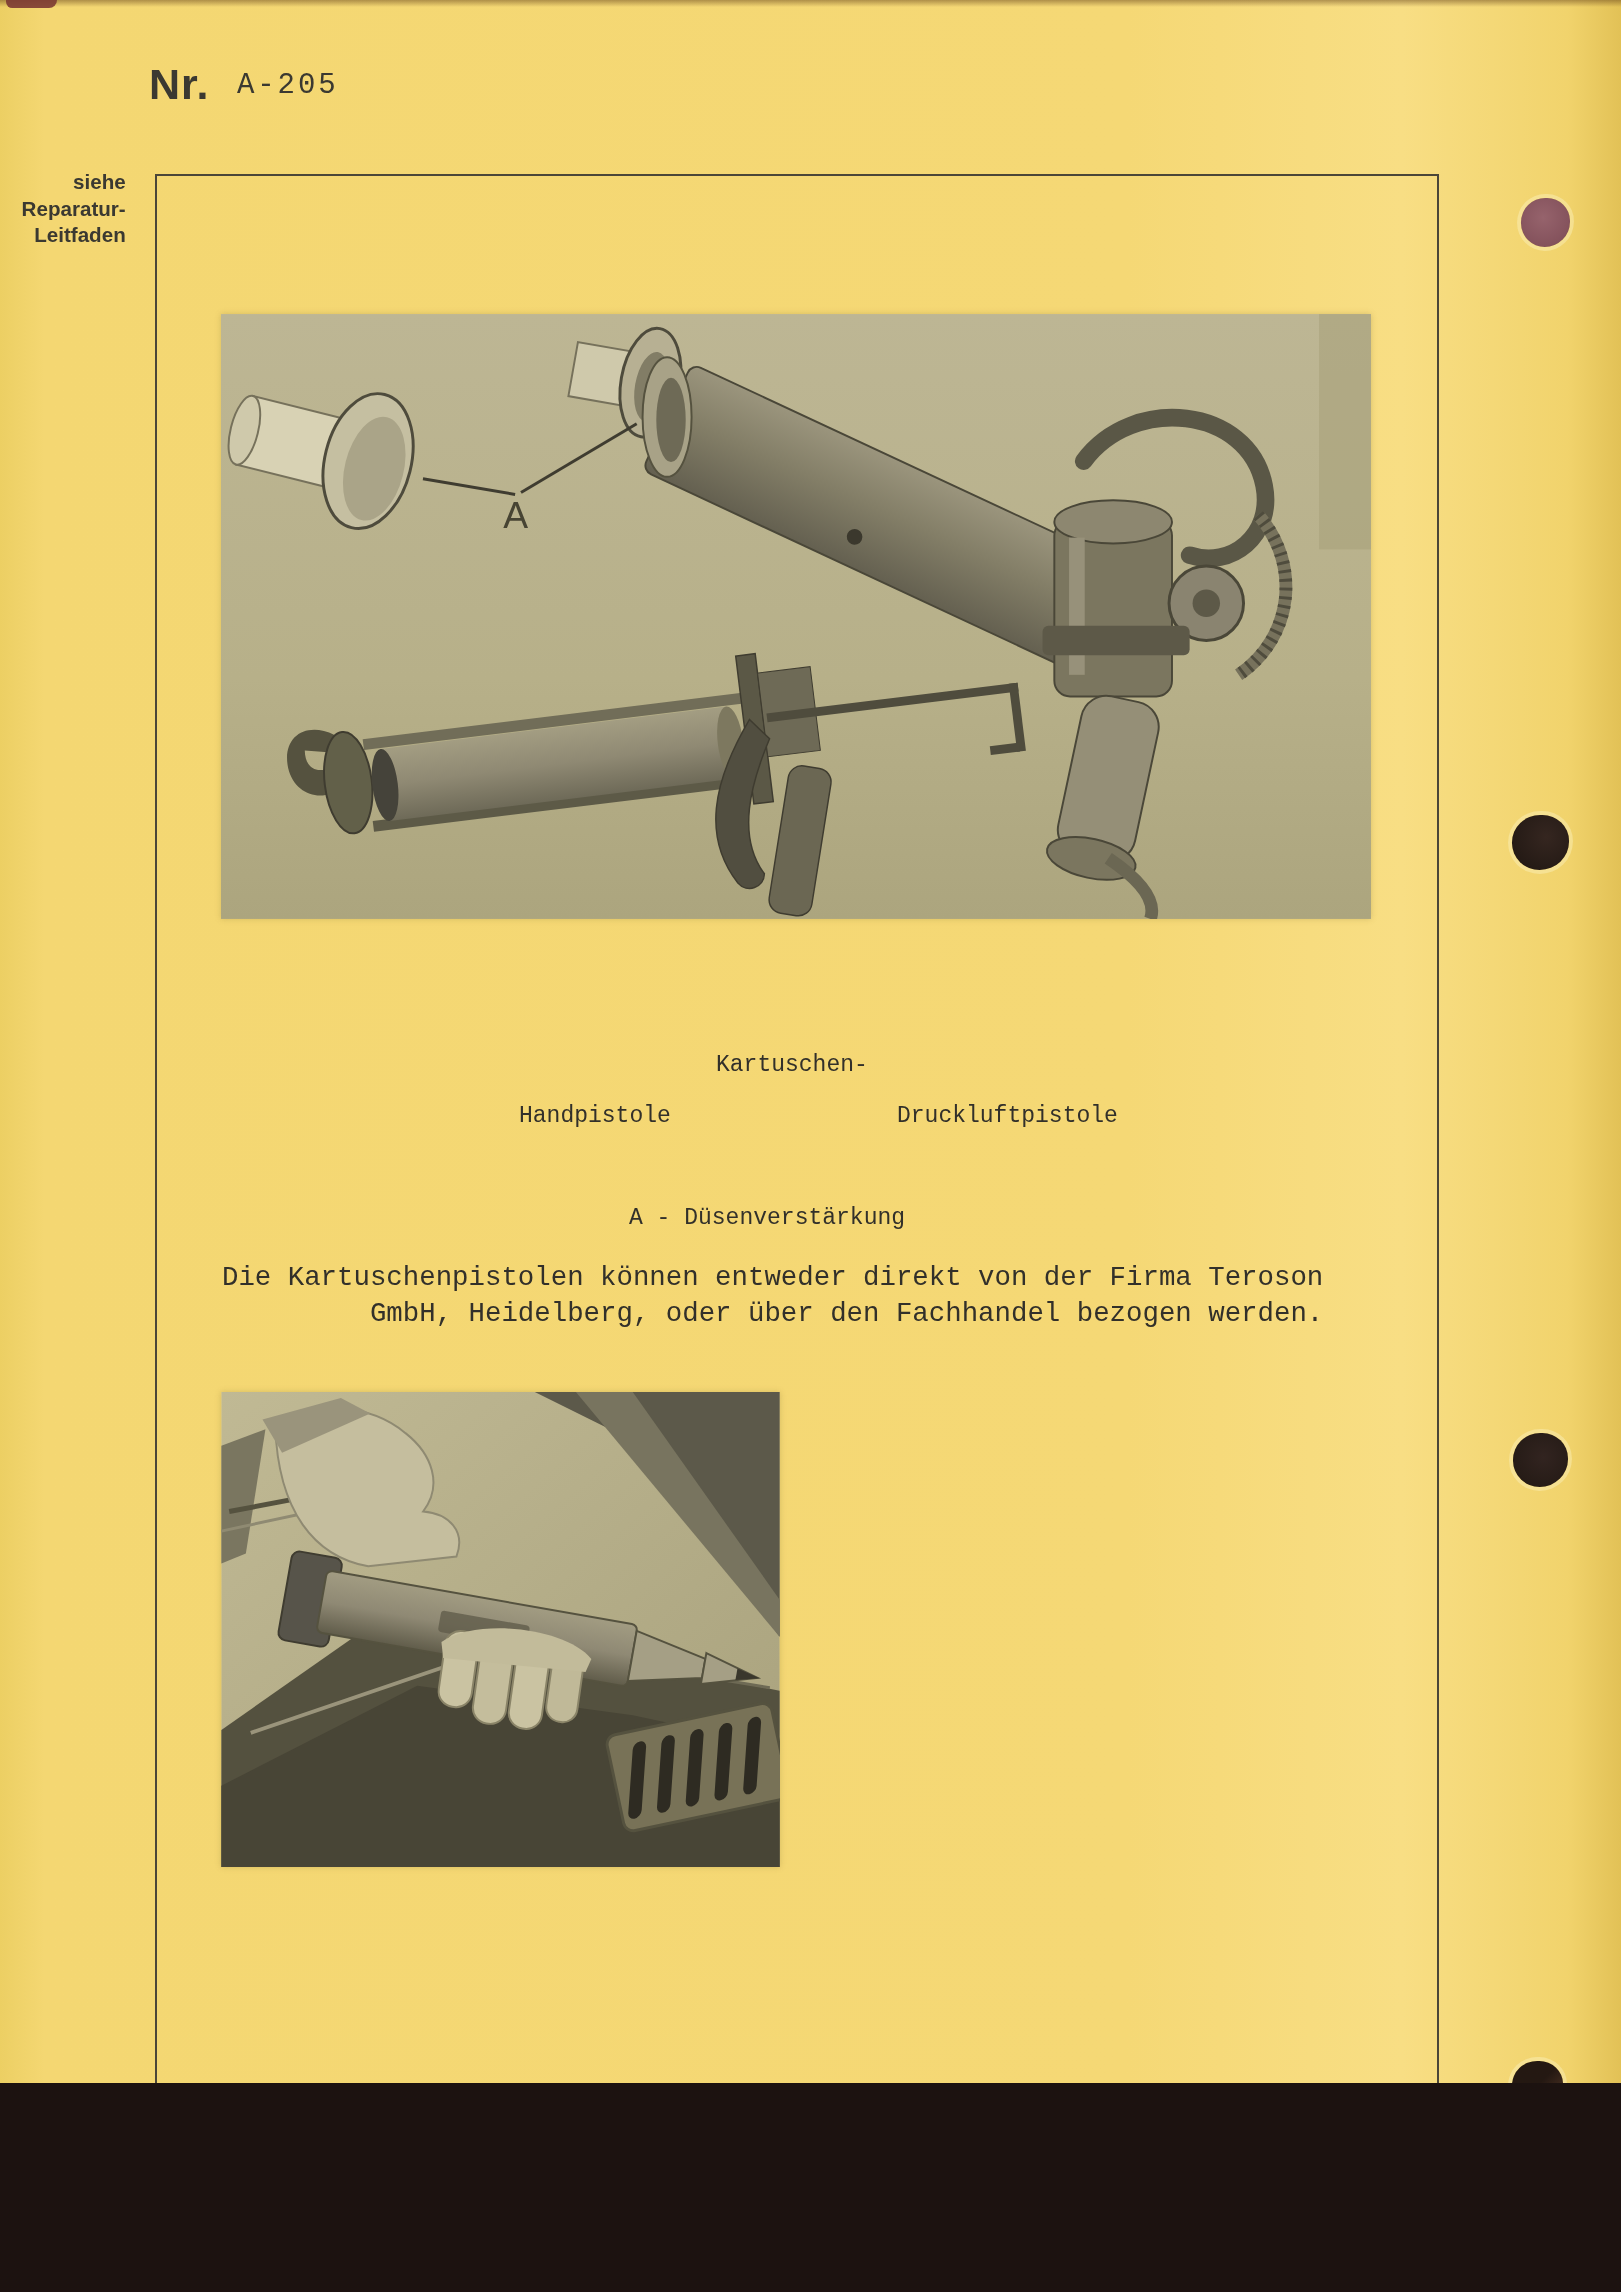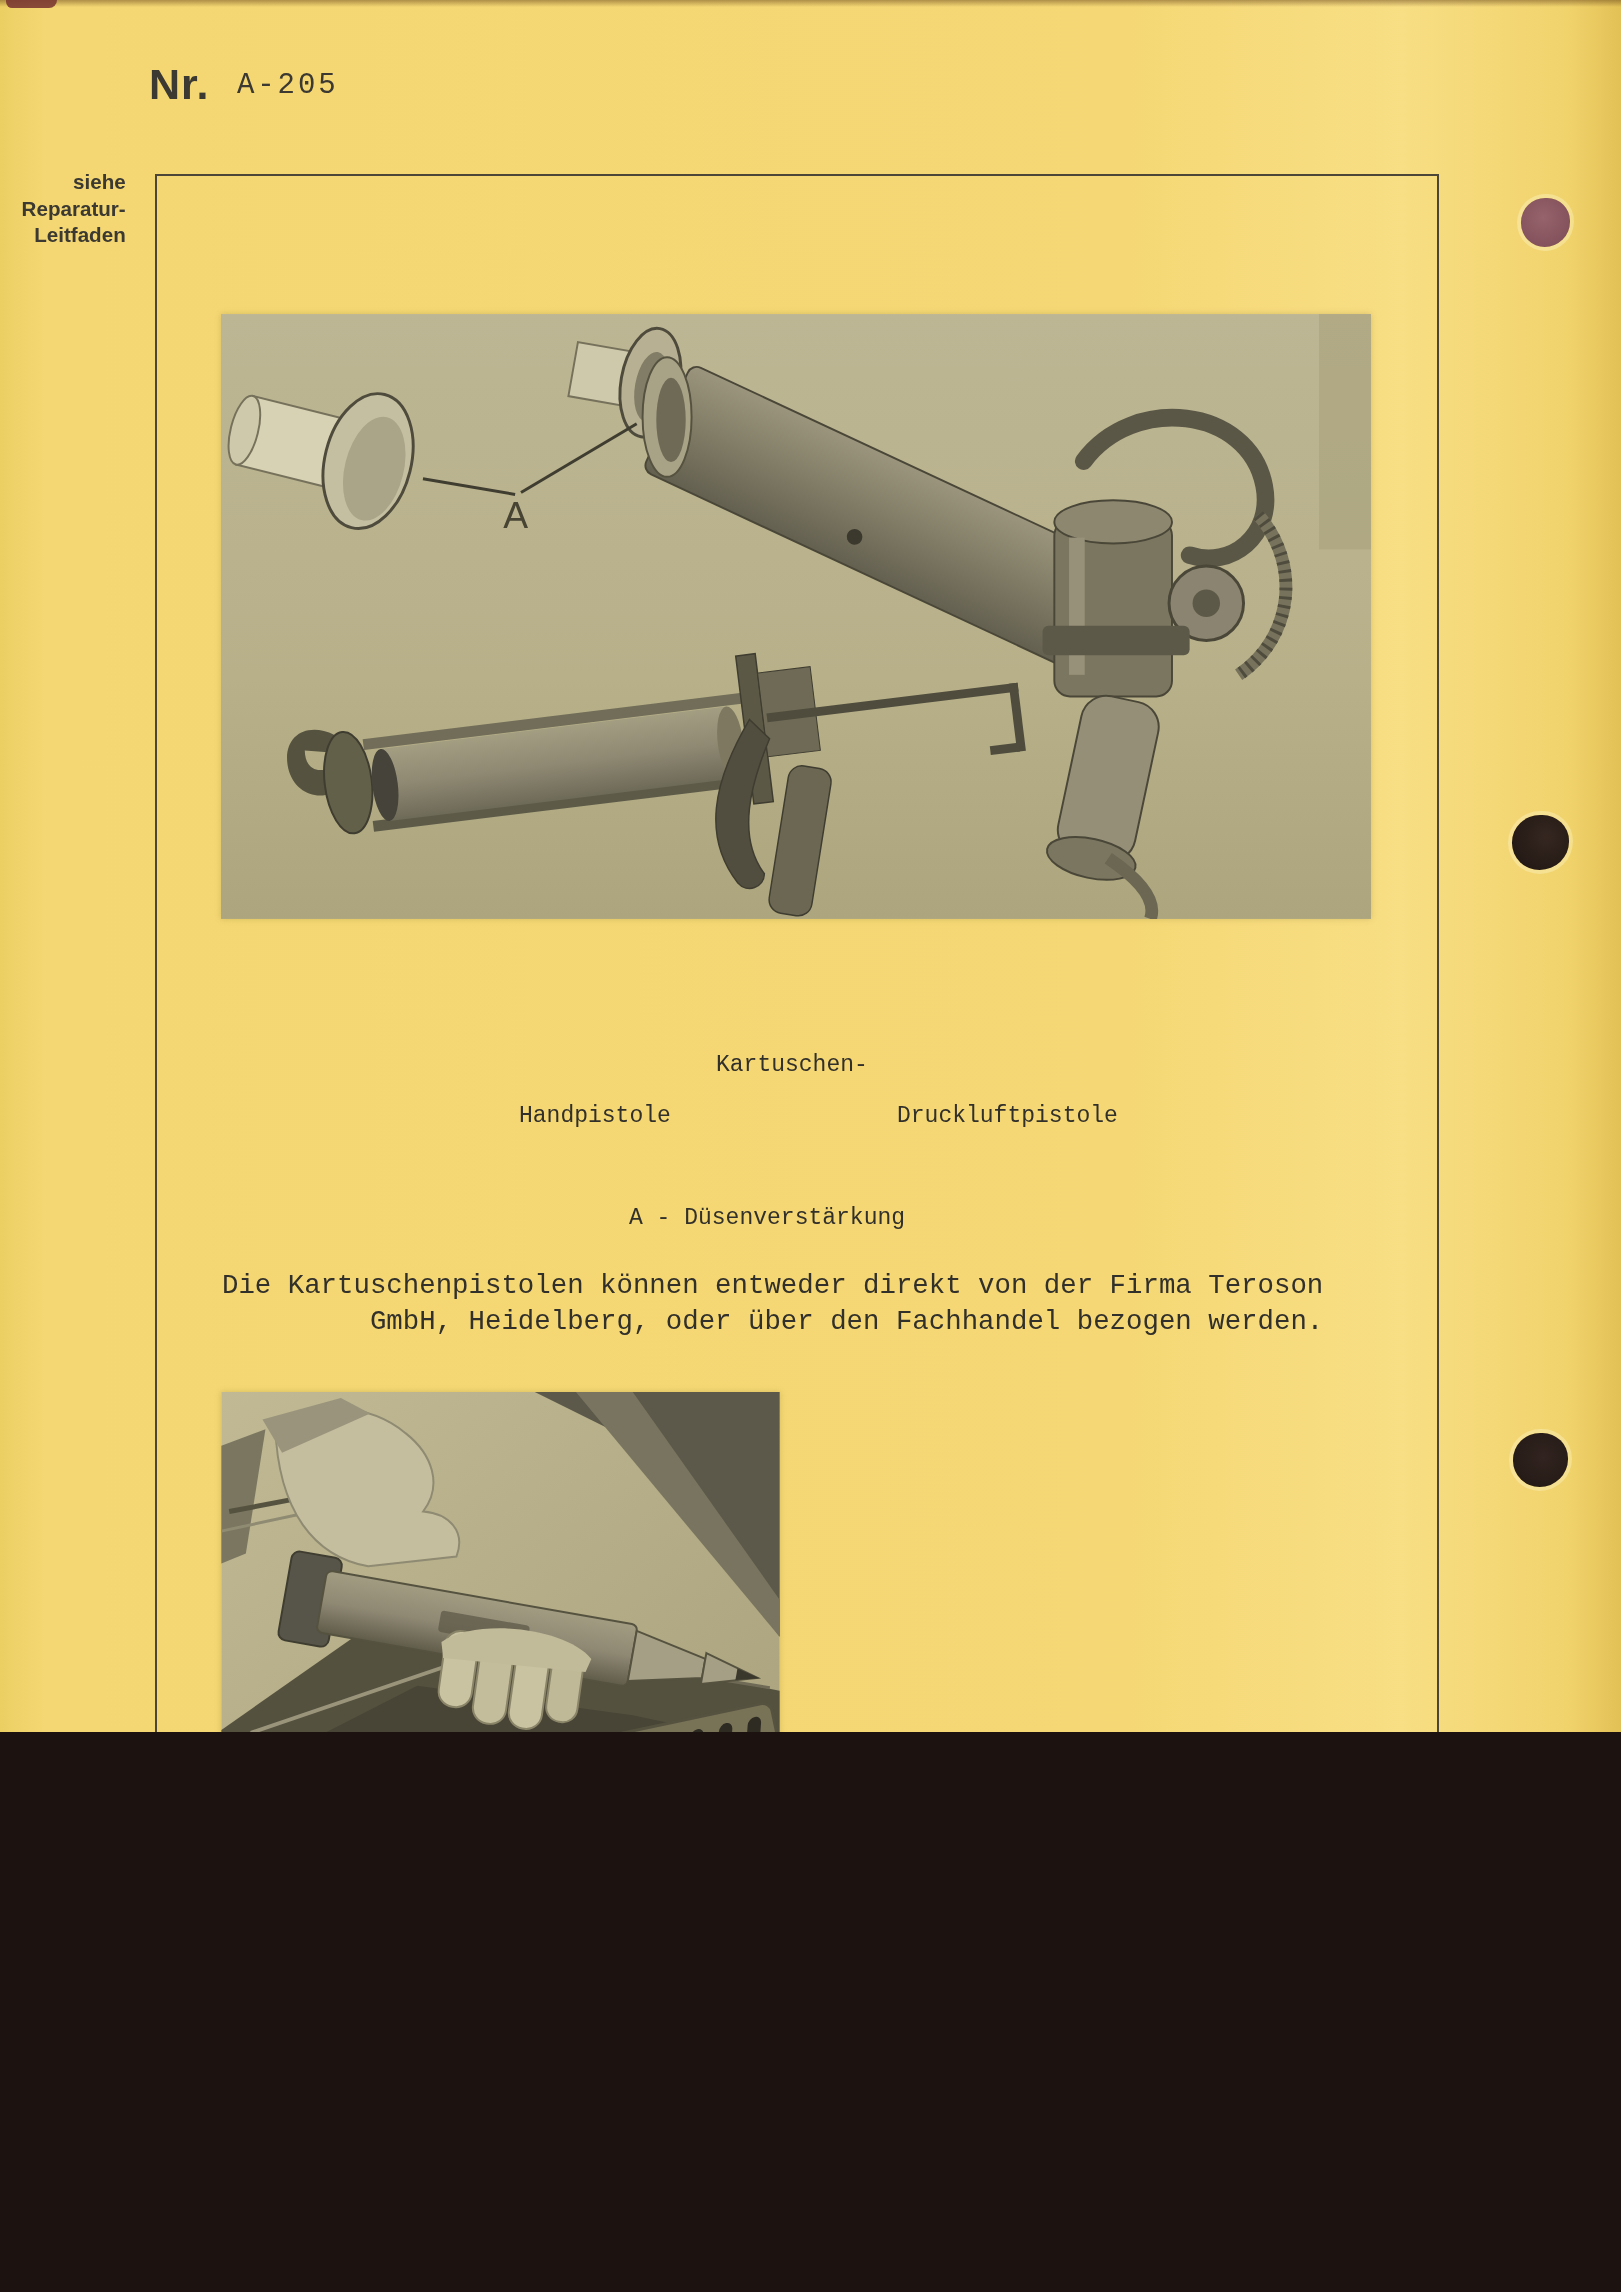--- a/index.html
+++ b/index.html
@@ -1,17 +1,17 @@
 <!DOCTYPE html>
 <html style="--paper: #f5d875; --ink: #32302a; --ink-strong: #3b3931; --backdrop: #1c1210; --photo-bg: #b8b18a;"><head>
 <meta charset="utf-8">
 <style>
   html,body{margin:0;padding:0;background:#1c1210;}
   .page{
-    position:relative;width:1621px;height:1732px;overflow:hidden;
+    position:relative;width:1621px;height:2083px;overflow:hidden;
     background:linear-gradient(90deg,#eccf63 0px,#f4d772 44px,#f5d875 1127px,#f8de84 1402px,#f1d36c 1568px,#e2c156 1621px);
     font-family:"Liberation Mono","DejaVu Sans Mono",monospace;
   }
   .top-edge{position:absolute;left:0;top:0;width:100%;height:6.9px;
     background:linear-gradient(180deg,rgba(90,55,20,.45),rgba(90,55,20,0));}
   .corner-mark{position:absolute;left:5.9px;top:0;width:51px;height:7.8px;background:#7c3a33;
     border-radius:0 0 8.8px 6.9px;opacity:.9;}
   .bottom-edge{position:absolute;left:0;top:2275px;width:100%;height:17.6px;
     background:linear-gradient(90deg,#55302b,#3a211c 45%,#241712 80%,#1a100d);}
   .pre{white-space:pre-line;text-align:right;}
@@ -24,21 +24,21 @@
   .frame{position:absolute;left:155px;top:174px;width:1280px;height:1970px;
     border:2px solid #4b4638;border-top-width:2.9px;}
   .photo{position:absolute;box-shadow:0 0 5.9px rgba(120,100,40,.25);}
   .photo1{left:221px;top:314px;width:1150px;height:605px;}
   .photo2{left:221px;top:1392px;width:559px;height:475px;}
   .cap{position:absolute;font-size:23px;line-height:33px;color:var(--ink);}
   .cap-kart{left:716px;top:1049px;}
   .cap-hand{left:519px;top:1100px;font-family:Liberation Mono, monospace;}
   .cap-druck{left:897px;top:1100px;}
   .cap-legend{left:629px;top:1202px;}
-  .para{position:absolute;left:222px;top:1260px;font-size:27.4px;line-height:36px;color:var(--ink);margin-top:8px;}
+  .para{position:absolute;left:222px;top:1260px;font-size:27.4px;line-height:36px;color:var(--ink);}
   .note{position:absolute;left:814px;top:1402px;font-size:27.4px;line-height:35px;color:var(--ink);}
   .pagenum{position:absolute;left:108px;top:2082px;font-size:29px;color:var(--ink-strong);}
   .hole{position:absolute;border-radius:50% 47% 52% 49%;box-shadow:0 0 0 3.9px rgba(252,244,200,.4);}
   .hole1{left:1521px;top:198px;width:49px;height:49px;
     background:radial-gradient(circle at 45% 40%,#96636c,#84525c 70%,#6f4550);}
   .hole2{left:1512px;top:815px;width:57px;height:55px;
     background:radial-gradient(circle at 60% 40%,#352620,#241a15 75%);}
   .hole3{left:1513px;top:1433px;width:55px;height:54px;
     background:radial-gradient(circle at 55% 45%,#322420,#251b16 75%);}
   .hole4{left:1512px;top:2061px;width:51px;height:49px;

